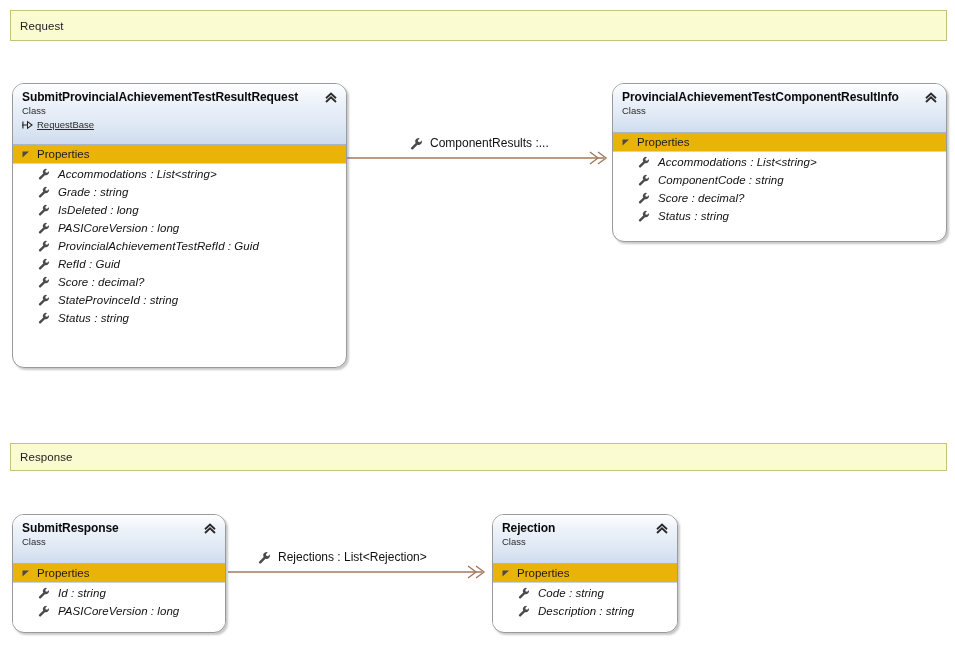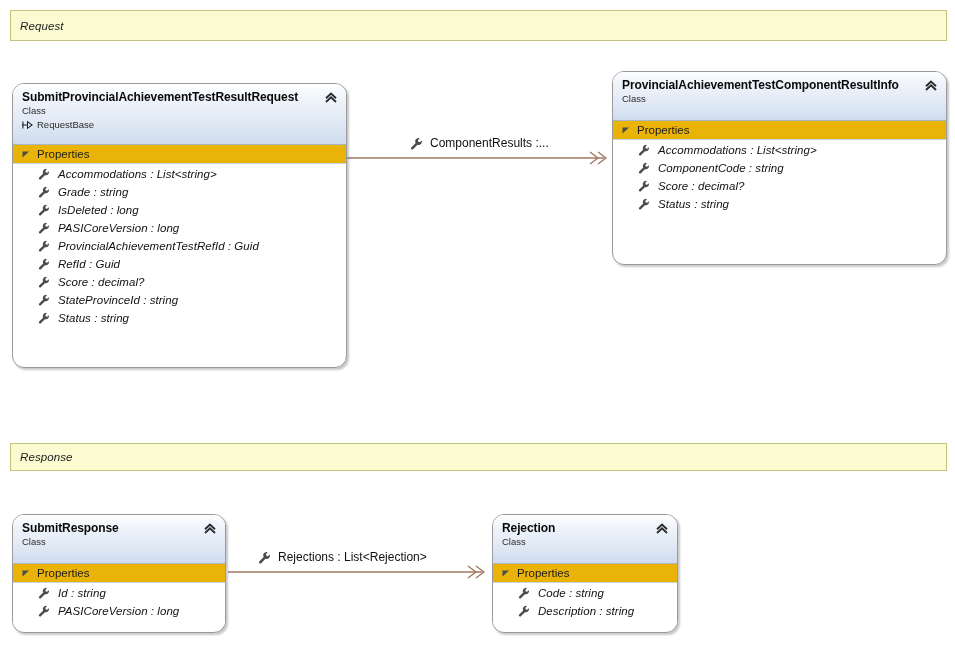--- a/index.html
+++ b/index.html
@@ -17,21 +17,20 @@
   }
 
   
   .comment-banner {
     position: absolute;
     background: #fbfbd2;
     border: 1px solid #c3c37a;
     box-sizing: border-box;
     display: flex;
     align-items: center;
-    font-style: italic;
   }
   .comment-banner .comment-text {
     font-size: 11.5px;
     color: #1c1c1c;
     padding-left: 9px;
     letter-spacing: .1px;
   }
 
   
   .class-shape {
@@ -66,20 +65,21 @@
   }
   .class-base {
     font-size: 9.5px;
     color: #2a2a2a;
     line-height: 13px;
     margin-top: 1px;
     display: flex;
     align-items: center;
     gap: 4px;
     white-space: nowrap;
+    text-decoration: underline;
   }
   .collapse-chevron {
     position: absolute;
     top: 6px;
     right: 8px;
     width: 14px;
     height: 12px;
   }
 
   
@@ -254,21 +254,21 @@
       </div>
     <div class="member-row">
         <span class="icon"><svg width="12" height="12" viewBox="0 0 16 16">
             <path d="M10.6 1.1a4.2 4.2 0 0 0-3.6 6.3L1.6 12.8a1.4 1.4 0 0 0 0 2l.2.2a1.4 1.4 0 0 0 2 0l5.4-5.4a4.2 4.2 0 0 0 5.2-5.4l-2.2 2.2-2-.5-.5-2 2.2-2.2a4.2 4.2 0 0 0-1.3-.6z" fill="#4a4a4a"></path>
           </svg></span>
         <span class="member-label">Status : string</span>
       </div>
   </div>
 </div>
 
-<div class="class-shape" style="left:612px; top:71px; width:335px; height:194px;">
+<div class="class-shape" style="left:612px; top:83px; width:335px; height:159px;">
   <div class="class-header" style="height:49px;">
     <div class="class-name">ProvincialAchievementTestComponentResultInfo</div>
     <div class="class-stereotype">Class</div>
     <span class="collapse-chevron">
       <svg width="14" height="12" viewBox="0 0 14 12">
         <path d="M2 6.2 L7 1.6 L12 6.2" fill="none" stroke="#2b2b2b" stroke-width="1.9"></path>
         <path d="M2 10 L7 5.4 L12 10" fill="none" stroke="#2b2b2b" stroke-width="1.9"></path>
       </svg>
     </span>
   </div>

